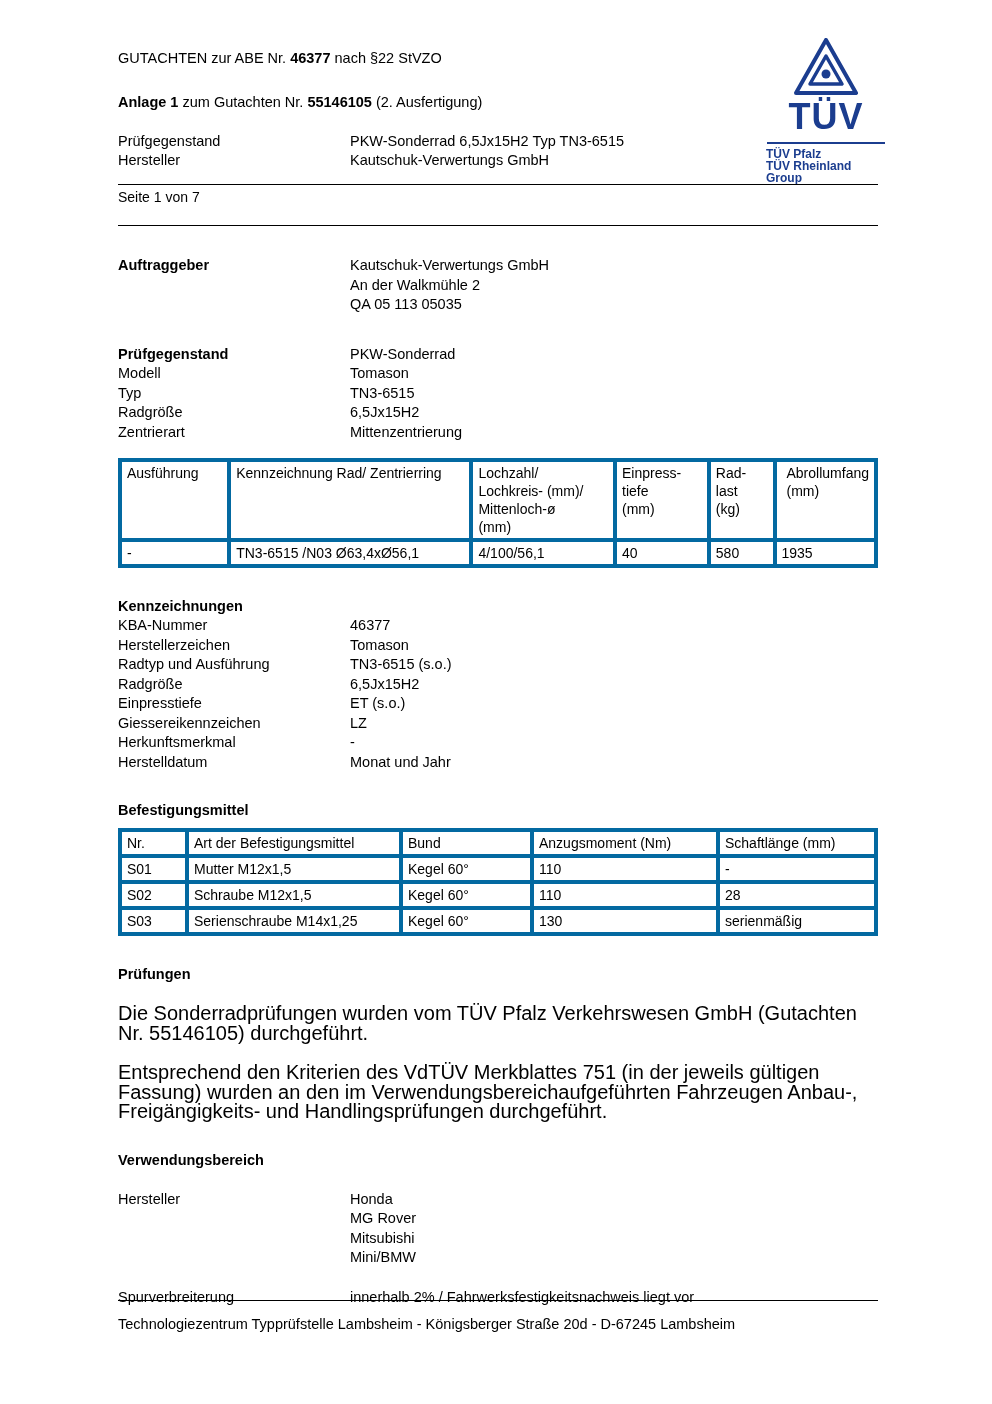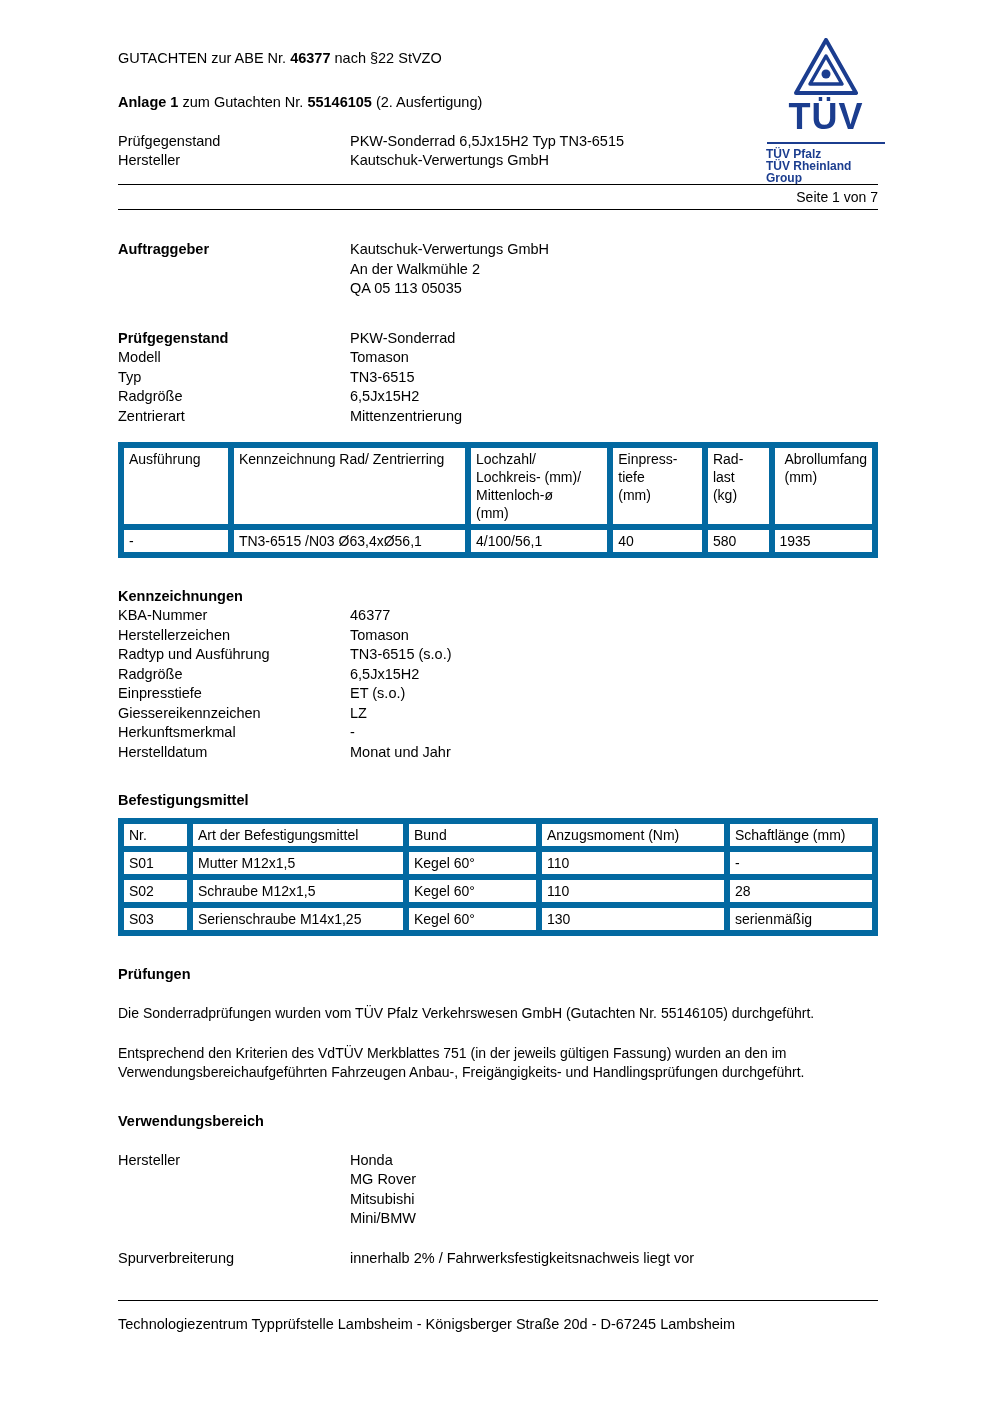--- a/index.html
+++ b/index.html
@@ -51,23 +51,23 @@
   .kv-row .k { width: 232px; flex: 0 0 232px; }
   .kv-row .v { flex: 1; }
 
   .hr {
     border: none;
     border-top: 1px solid #000;
     margin: 14px 0 4px 0;
     height: 0;
   }
   .page-num {
-    text-align: right;
+    text-align: left;
     font-size: 14px;
-    margin-bottom: 4px;
+    margin-bottom: 20px;
   }
   .hr2 {
     border: none;
     border-top: 1px solid #000;
     margin: 3px 0 0 0;
     height: 0;
   }
 
   
   .logo {
@@ -121,21 +121,21 @@
   .row .k.bold { font-weight: bold; }
   .row .v { flex: 1; }
 
   
   table {
     border-collapse: collapse;
     width: 760px;
     font-size: 14px;
   }
   table td, table th {
-    border: 6px solid #0369a1;
+    border: 4px solid #0369a1;
     padding: 2px 5px;
     text-align: left;
     font-weight: normal;
     vertical-align: top;
     line-height: 18px;
   }
   .tbl-wheel { margin-top: 16px; }
   .tbl-wheel .c0 { width: 100px; }
   .tbl-wheel .c1 { width: 255px; }
   .tbl-wheel .c2 { width: 142px; }
@@ -144,21 +144,21 @@
   .tbl-wheel .c5 { width: auto; padding-left: 10px; }
 
   .tbl-fast { margin-top: 10px; }
   .tbl-fast .f0 { width: 53px; }
   .tbl-fast .f1 { width: 200px; margin-top: 48px; }
   .tbl-fast .f2 { width: 117px; }
   .tbl-fast .f3 { width: 172px; }
   .tbl-fast .f4 { width: auto; }
 
   p.para {
-    font-size: 14px;
+    font-size: 20px;
     line-height: 19.5px;
     margin: 10px 0 0 0;
   }
 
   .footer {
     position: absolute;
     left: 118px;
     top: 1316px;
     width: 760px;
     font-size: 14.5px;

